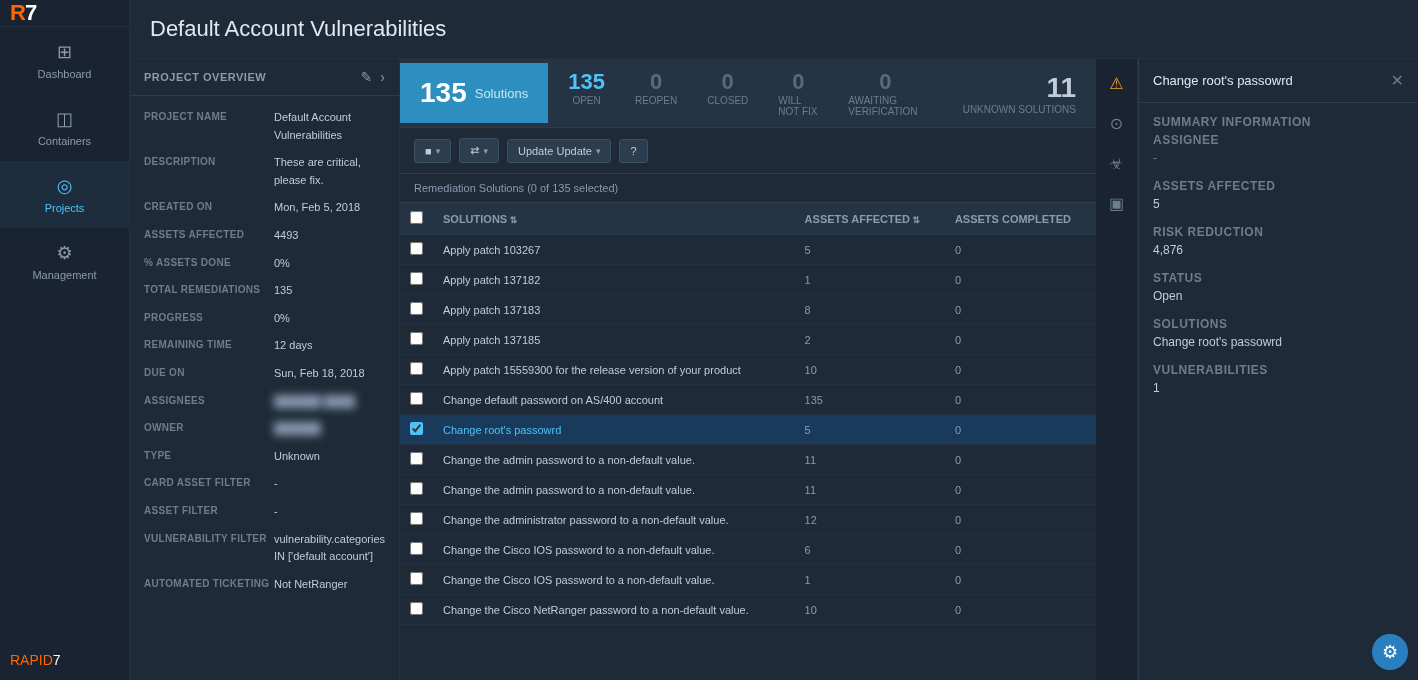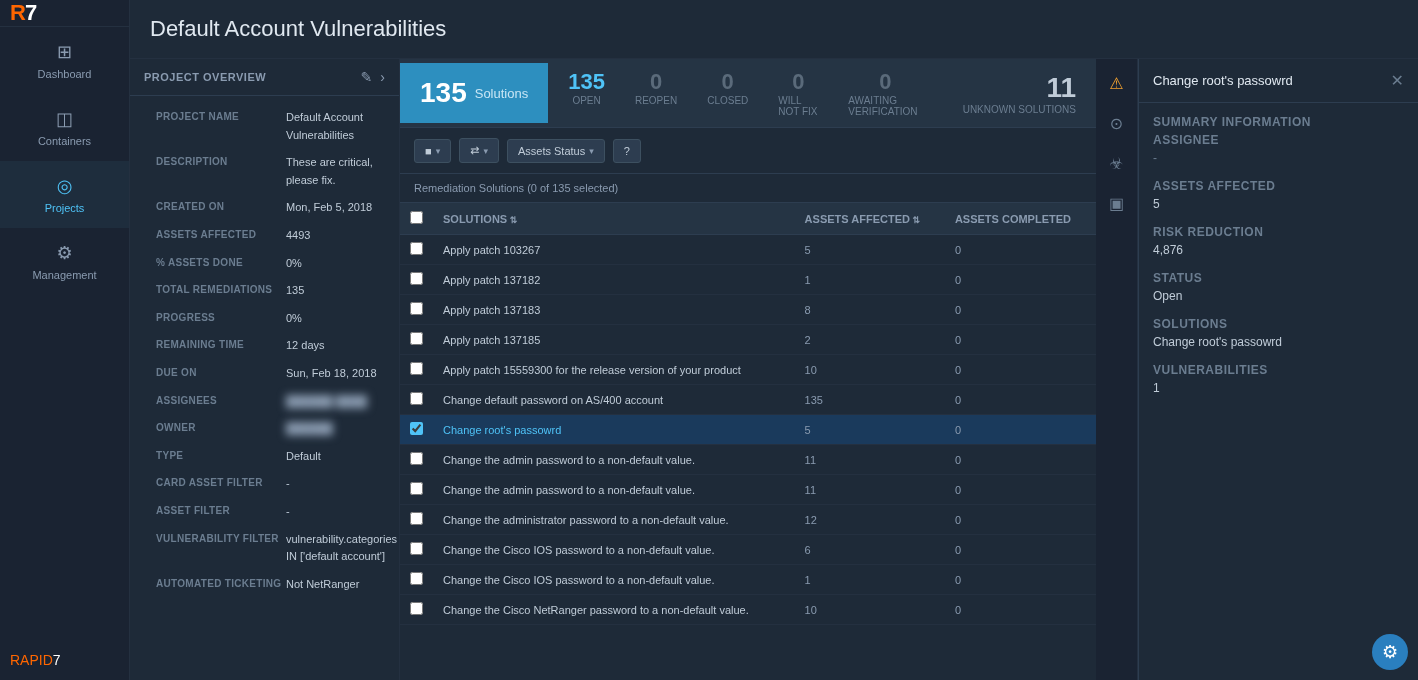--- a/index.html
+++ b/index.html
@@ -25,21 +25,21 @@
     .content-area { display: flex; flex: 1; overflow: hidden; }
 
     
     .left-panel { width: 270px; background: #1e2a38; border-right: 1px solid #243040; display: flex; flex-direction: column; }
     .project-overview-header { display: flex; align-items: center; justify-content: space-between; padding: 10px 14px; border-bottom: 1px solid #2d3d50; }
     .project-overview-title { font-size: 11px; font-weight: 600; color: #8a9bb0; text-transform: uppercase; letter-spacing: 0.5px; }
     .overview-actions { display: flex; gap: 8px; }
     .overview-actions span { color: #8a9bb0; cursor: pointer; font-size: 14px; }
     .project-fields { padding: 8px 0; overflow-y: auto; flex: 1; }
     .field-row { display: flex; padding: 5px 14px; }
-    .field-label { width: 130px; color: #6b7d90; font-size: 10px; font-weight: 600; text-transform: uppercase; letter-spacing: 0.3px; flex-shrink: 0; line-height: 1.6; margin-left: 12px; }
+    .field-label { width: 130px; color: #6b7d90; font-size: 10px; font-weight: 600; text-transform: uppercase; letter-spacing: 0.3px; flex-shrink: 0; line-height: 1.6; }
     .field-value { color: #c0ccd8; font-size: 11px; line-height: 1.6; }
     .field-value.blurred { filter: blur(4px); color: #8a9bb0; }
 
     
     .center-panel { flex: 1; display: flex; flex-direction: column; overflow: hidden; }
 
     
     .stats-bar { display: flex; align-items: center; background: #253444; border-bottom: 1px solid #2d3d50; padding: 0; }
     .stats-solutions { background: #2d8fbf; padding: 14px 20px; display: flex; align-items: center; }
     .stats-solutions-num { font-size: 28px; font-weight: 700; color: #fff; margin-right: 8px; }
@@ -180,21 +180,21 @@
           <div class="field-row">
             <div class="field-label">ASSIGNEES</div>
             <div class="field-value blurred">██████ ████</div>
           </div>
           <div class="field-row">
             <div class="field-label">OWNER</div>
             <div class="field-value blurred">██████</div>
           </div>
           <div class="field-row">
             <div class="field-label">TYPE</div>
-            <div class="field-value">Default</div>
+            <div class="field-value">Unknown</div>
           </div>
           <div class="field-row">
             <div class="field-label">CARD ASSET FILTER</div>
             <div class="field-value">-</div>
           </div>
           <div class="field-row">
             <div class="field-label">ASSET FILTER</div>
             <div class="field-value">-</div>
           </div>
           <div class="field-row">
@@ -246,21 +246,21 @@
       <div class="toolbar">
         <button class="toolbar-btn">
           <span>■</span>
           <span class="chevron">▾</span>
         </button>
         <button class="toolbar-btn">
           <span>⇄</span>
           <span class="chevron">▾</span>
         </button>
         <button class="toolbar-btn">
-          <span>Assets Status</span>
+          <span>Update Update</span>
           <span class="chevron">▾</span>
         </button>
         <button class="toolbar-btn">
           <span>?</span>
         </button>
       </div>
 
       <div class="remediation-header">
         <span>Remediation Solutions</span>
         <span>(0 of 135 selected)</span>

